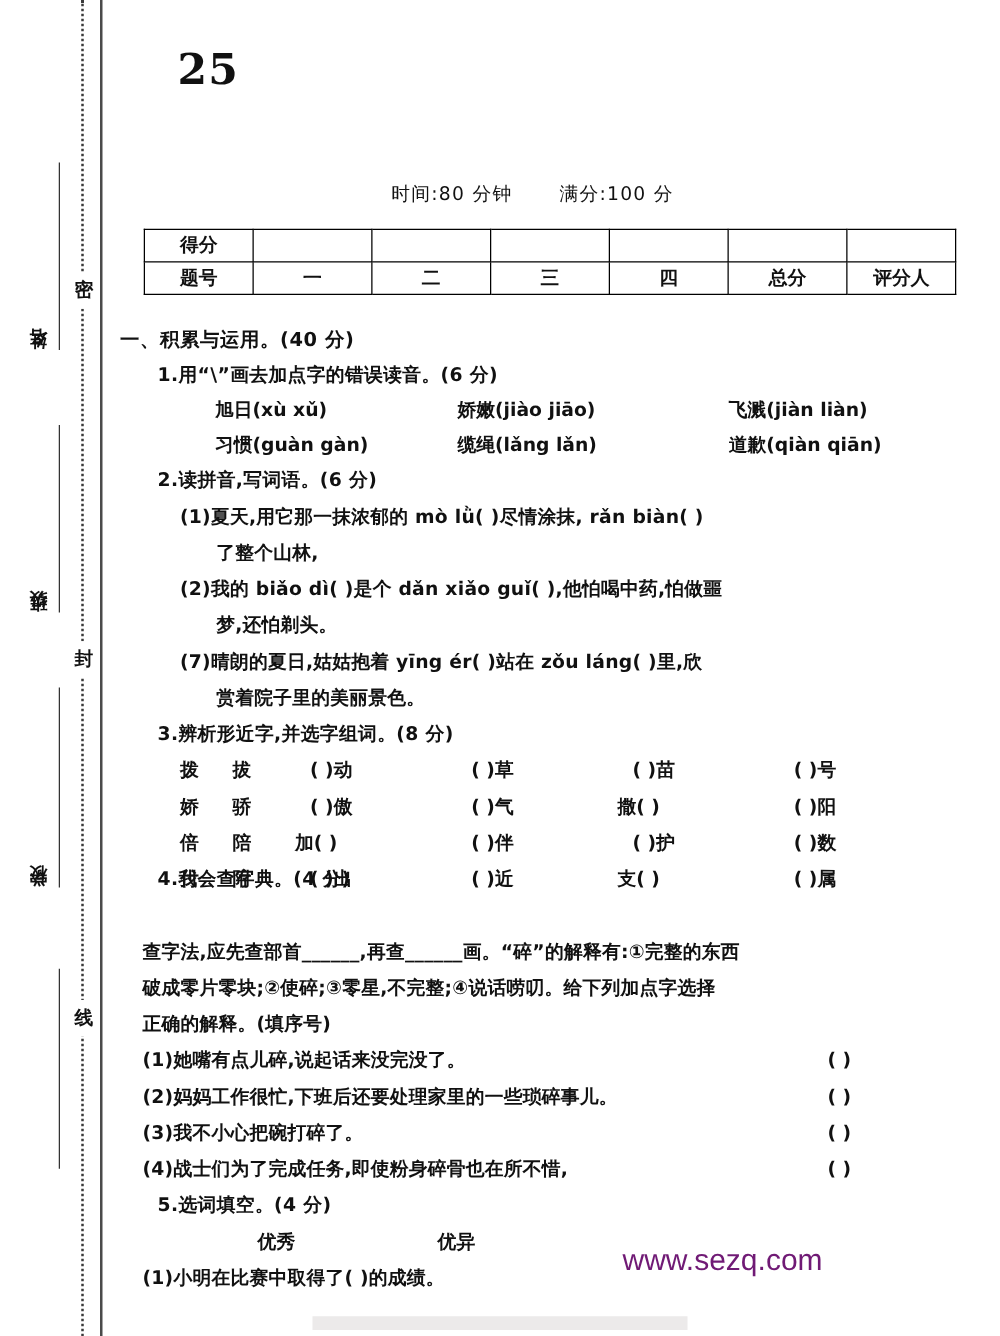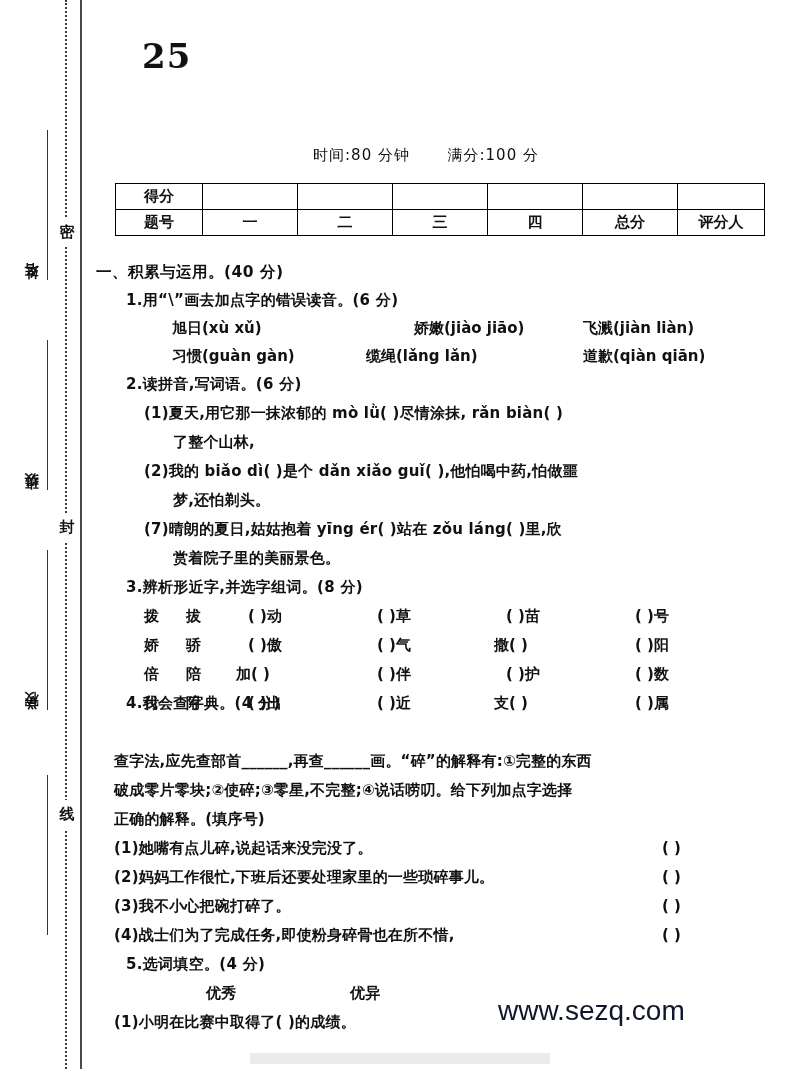--- a/index.html
+++ b/index.html
@@ -136,22 +136,22 @@
   
   .grid-q3 { position:absolute; width:680px; }
   .grid-q3 .cell { position:absolute; white-space:nowrap; font-size:15px; font-weight:700; }
 
   .paren-ans { position:absolute; font-size:15px; font-weight:700; white-space:nowrap; }
 
   .watermark {
     position:absolute;
     left:498px; top:995px;
     font-family:"Liberation Sans","DejaVu Sans",sans-serif;
-    font-size:28px;
-    color:#0f172a;
+    font-size:24px;
+    color:#701a75;
     letter-spacing:0px;
     white-space:nowrap;
   }
   .bot-smudge {
     position:absolute;
     left:250px; top:1053px; width:300px; height:11px;
     background:#eceaea;
   }
 </style>
 </head>
@@ -221,21 +221,21 @@
 
     <div class="sec-title" style="top:262px;">一、积累与运用。(40 分)</div>
 
     <div class="q" style="left:30px; top:291px;">
       <span>1.</span><span>用“\”画去加点字的错误读音。(6 分)</span>
     </div>
     <div class="grid3" style="top:319px;">
       <div class="cell" style="left:76px; top:0px;">
         <span>旭日</span><span class="py">(xù  xǔ)</span>
       </div>
-      <div class="cell" style="left:270px; top:0px;margin-left:48px;">
+      <div class="cell" style="left:270px; top:0px;">
         <span>娇嫩</span><span class="py">(jiào  jiāo)</span>
       </div>
       <div class="cell" style="left:487px; top:0px;">
         <span>飞溅</span><span class="py">(jiàn  liàn)</span>
       </div>
       <div class="cell" style="left:76px; top:28px;">
         <span>习惯</span><span class="py">(guàn  gàn)</span>
       </div>
       <div class="cell" style="left:270px; top:28px;">
         <span>缆绳</span><span class="py">(lǎng  lǎn)</span>

